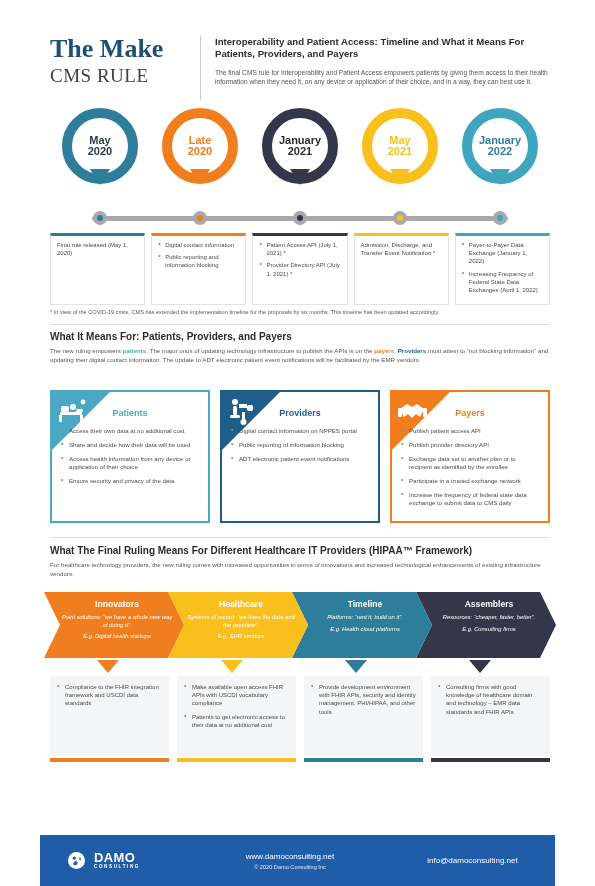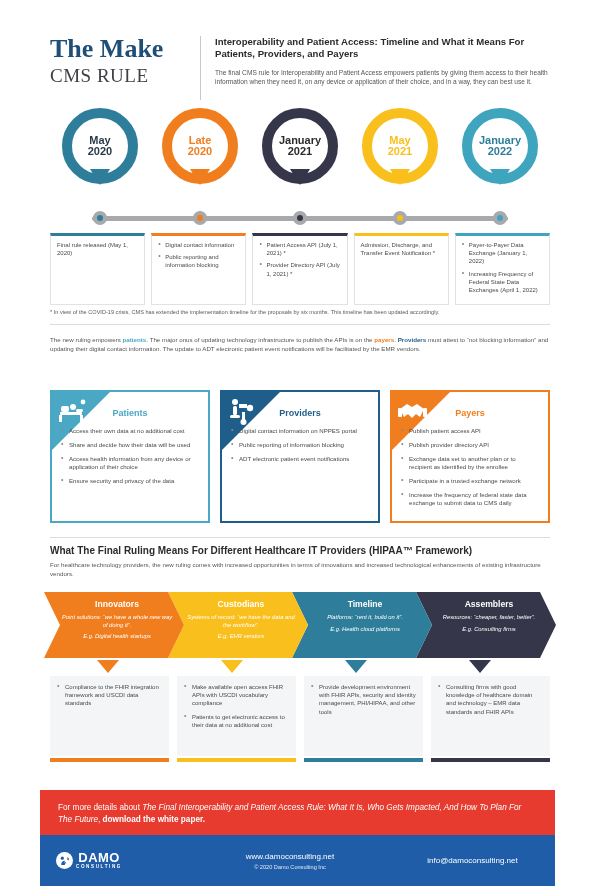--- a/index.html
+++ b/index.html
@@ -79,21 +79,21 @@
   .bx li:before { content:"•"; position:absolute; left:0; top:-1px; color:#8a8a8a; font-size:7px; }
   .bx .underline { position:absolute; left:0; right:0; bottom:-6px; height:4px; }
 
   
   .cta { position:absolute; left:40px; top:790px; width:515px; height:45px; background:#e63b2e; padding:12px 18px; }
   .cta p { font-size:8.2px; line-height:11.6px; color:#fff; }
   .cta .it { font-style:italic; }
   .cta .bd { font-weight:bold; }
 
   .footer { position:absolute; left:40px; top:835px; width:515px; height:51px; background:#1f5da8; display:flex; align-items:center; }
-  .logo { width:150px; display:flex; align-items:center; gap:3px; padding-left:16px;text-align:center; }
+  .logo { width:150px; display:flex; align-items:center; gap:9px; padding-left:28px; }
   .logo-mark { width:17px; height:17px; border-radius:50%; background:#fff; display:flex; align-items:center; justify-content:center; }
   .logo-txt { line-height:1; }
   .logo-txt .a { font-size:13px; font-weight:bold; color:#fff; letter-spacing:.4px; display:block; }
   .logo-txt .b { font-size:4.6px; font-weight:bold; color:#fff; letter-spacing:1.6px; display:block; margin-top:1px; }
   .fcenter { flex:1; text-align:center; }
   .fcenter .u { font-size:8px; color:#fff; display:block; }
   .fcenter .c { font-size:5.6px; color:#e3e9f3; display:block; margin-top:3px; }
   .fmail { width:165px; text-align:center; font-size:8px; color:#fff; }
 </style>
 </head>
@@ -191,20 +191,21 @@
             <li>Increasing Frequency of Federal State Data Exchanges (April 1, 2022)</li>
           </ul>
         </div>
       </div>
   </div>
 
   <div class="footnote">* In view of the COVID-19 crisis, CMS has extended the implementation timeline for the proposals by six months. This timeline has been updated accordingly.</div>
   <div class="rule" style="top:324px;"></div>
 
   <div style="position:absolute;left:50px;top:331px;width:500px;">
+    <div class="sec-title">What It Means For: Patients, Providers, and Payers</div>
     <div class="sec-body"><span>The new ruling empowers </span><span class="hl-blue">patients</span><span>. The major onus of updating technology infrastructure to publish the APIs is on the </span><span class="hl-orange">payers</span><span>. </span><span class="hl-dark">Providers</span><span> must attest to “not blocking information” and updating their digital contact information. The update to ADT electronic patient event notifications will be facilitated by the EMR vendors.</span></div>
   </div>
 
   <div class="cards" id="cards">
       <div class="card" style="border-color: rgb(74, 168, 196);">
         <div class="corner">
           <svg width="58" height="58" viewBox="0 0 58 58">
             <path d="M0 0 H58 L0 58 Z" fill="#4aa8c4"></path>
             <g fill="#fff">
               <rect x="8" y="20" width="22" height="3" rx="1"></rect>
@@ -285,21 +286,21 @@
           <div class="h">Innovators</div>
           <div class="s">Point solutions: “we have a whole new way of doing it”.</div>
           <div class="e">E.g. Digital health startups</div>
         </div>
       </div>
       <div class="arw" style="left: 124px; width: 140px; z-index: 9;">
         <svg width="140" height="66" viewBox="0 0 140 66">
           <path d="M0 0 H124 L140 33 L124 66 H0 L16 33 Z" fill="#f9bf1c"></path>
         </svg>
         <div class="txt">
-          <div class="h">Custodians</div>
+          <div class="h">Healthcare</div>
           <div class="s">Systems of record: “we have the data and the workflow”.</div>
           <div class="e">E.g. EHR vendors</div>
         </div>
       </div>
       <div class="arw" style="left: 248px; width: 140px; z-index: 8;">
         <svg width="140" height="66" viewBox="0 0 140 66">
           <path d="M0 0 H124 L140 33 L124 66 H0 L16 33 Z" fill="#2e7d9a"></path>
         </svg>
         <div class="txt">
           <div class="h">Timeline</div>
@@ -345,23 +346,20 @@
         <div class="underline" style="background:#2e7d9a"></div>
       </div>
       <div class="bx">
         <ul>
           <li>Consulting firms with good knowledge of healthcare domain and technology – EMR data standards and FHIR APIs</li>
         </ul>
         <div class="underline" style="background:#36364a"></div>
       </div>
     </div>
 
-  <div class="cta">
-    <p><span>For more details about </span><span class="it">The Final Interoperability and Patient Access Rule: What It Is, Who Gets Impacted, And How To Plan For The Future</span><span>, </span><span class="bd">download the white paper.</span></p>
-  </div>
 
   <div class="footer">
     <div class="logo">
       <div class="logo-mark">
         <svg width="11" height="11" viewBox="0 0 11 11">
             <circle cx="3.3" cy="3.2" r="1.6" fill="#1f5da8"></circle>
             <path d="M2.2 10 C2.2 6.6 4.4 5.4 6.2 5.8 L5 7.4 L7.2 7 L5.6 10 Z" fill="#1f5da8"></path>
             <path d="M7.6 1.6 C9.6 2.2 10.4 4.2 9.6 5.6 L8.2 4.6 L8.6 2.6 Z" fill="#1f5da8"></path>
           </svg>
       </div>

